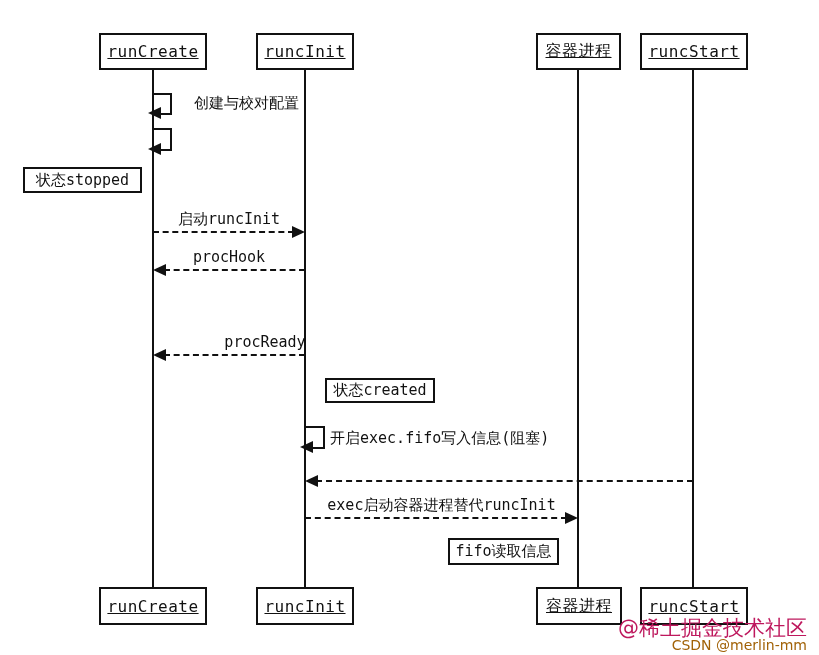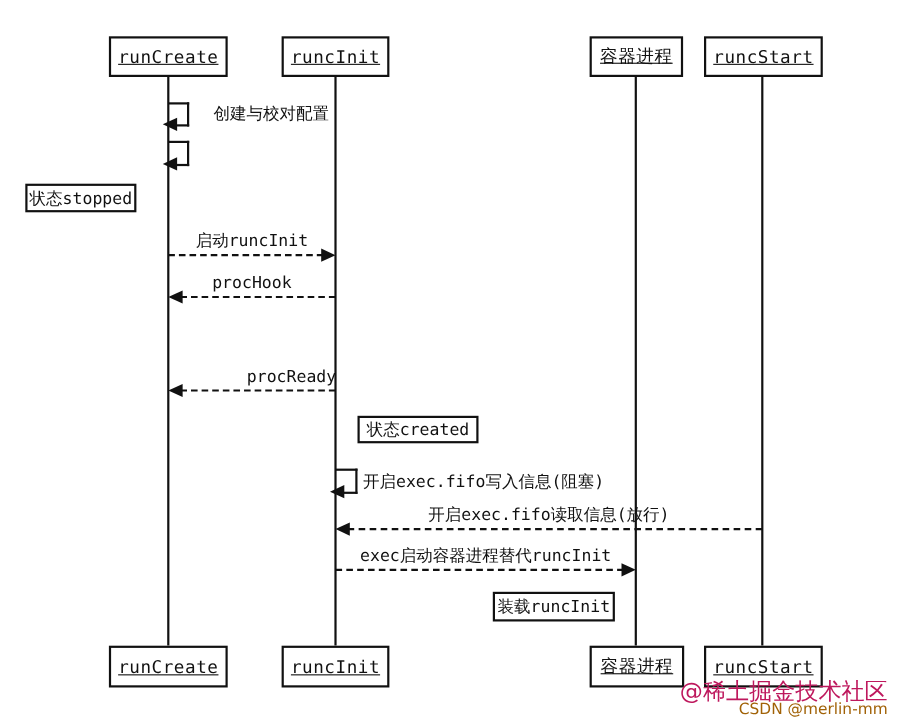--- a/index.html
+++ b/index.html
@@ -72,21 +72,21 @@
       <span>runcStart</span>
     </div>
 
   <div class="self-loop" style="left:153px;top:93px;width:19px;height:22px;"></div>
   <div class="arrow-left" style="left:148px;top:107px;"></div>
   <div class="self-label" style="left:194px;top:92px;">创建与校对配置</div>
 
   <div class="self-loop" style="left:153px;top:128px;width:19px;height:23px;"></div>
   <div class="arrow-left" style="left:148px;top:143px;"></div>
 
-  <div class="state-box" style="left:23px;top:167px;width:101px;height:26px;align-items:center;">
+  <div class="state-box" style="left:23px;top:167px;width:119px;height:26px;align-items:center;">
       <span>状态stopped</span>
     </div>
 
   <div class="msg-label" style="left:153px;top:209px;width:152px;">启动runcInit</div>
   <div class="msg-line" style="left:153px;top:231px;width:141px;"></div>
   <div class="arrow-right" style="left:292px;top:226px;"></div>
 
   <div class="msg-label" style="left:153px;top:247px;width:152px;">procHook</div>
   <div class="msg-line" style="left:164px;top:269px;width:141px;"></div>
   <div class="arrow-left" style="left:153px;top:264px;"></div>
@@ -97,30 +97,29 @@
   <div class="arrow-left" style="left:153px;top:349px;"></div>
 
   <div class="state-box" style="left:325px;top:378px;width:110px;height:25px;">
       <span>状态created</span>
     </div>
 
   <div class="self-loop" style="left:305px;top:426px;width:20px;height:23px;"></div>
   <div class="arrow-left" style="left:300px;top:441px;"></div>
   <div class="self-label" style="left:330px;top:427px;">开启exec.fifo写入信息(阻塞)</div>
 
-  <div class="msg-label" style="left:305px;top:458px;width:388px;">开启exec.fifo读取信息(放行)</div>
   <div class="msg-line" style="left:316px;top:480px;width:377px;"></div>
   <div class="arrow-left" style="left:305px;top:475px;"></div>
 
   <div class="msg-label" style="left:305px;top:495px;width:273px;">exec启动容器进程替代runcInit</div>
   <div class="msg-line" style="left:305px;top:517px;width:262px;"></div>
   <div class="arrow-right" style="left:565px;top:512px;"></div>
 
   <div class="state-box" style="left:448px;top:538px;width:111px;height:27px;">
-      <span>装载runcInit</span>
+      <span>fifo读取信息</span>
     </div>
 
   <div class="watermark">
     <div class="wm1">@稀土掘金技术社区</div>
     <div class="wm2">CSDN @merlin-mm</div>
   </div>
 
 </div>
 
 </body></html>

